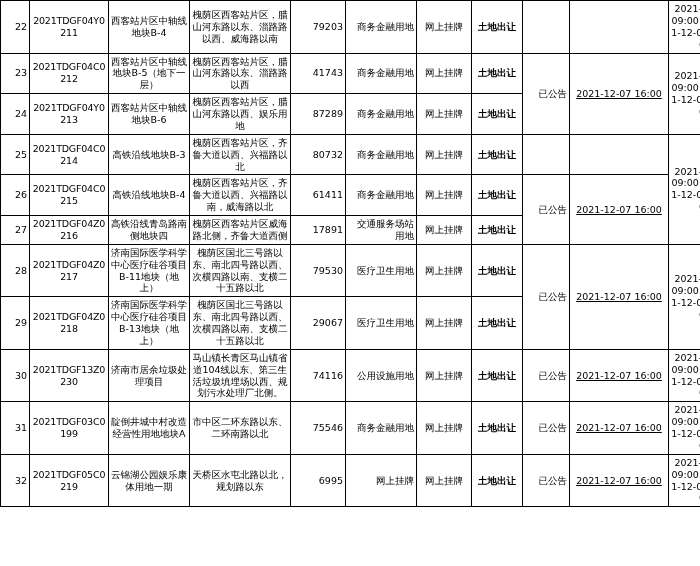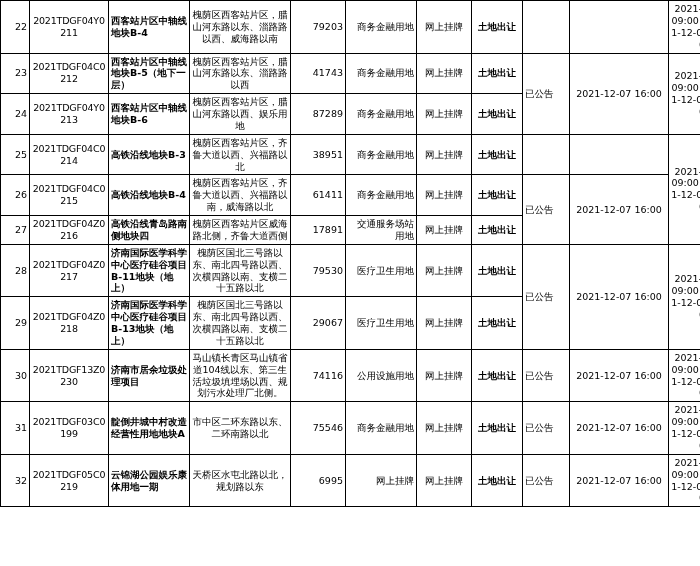--- a/index.html
+++ b/index.html
@@ -22,28 +22,28 @@
   table.land-table td {
     border: 1px solid #000000;
     font-size: 9.5px;
     line-height: 1.25;
     padding: 2px 2px;
     vertical-align: middle;
     word-break: break-all;
   }
   td.c-no      { width: 24px;  text-align: right; }
   td.c-code    { width: 74px;  text-align: center; letter-spacing: -0.2px; }
-  td.c-name    { width: 76px;  text-align: left; font-weight: bold; }
+  td.c-name    { width: 76px;  text-align: center; }
   td.c-loc     { width: 96px;  text-align: center; }
   td.c-area    { width: 50px;  text-align: right; }
   td.c-use     { width: 66px;  text-align: right; }
   td.c-method  { width: 50px;  text-align: center; }
   td.c-right   { width: 46px;  text-align: center; font-weight: bold; }
-  td.c-notice  { width: 42px;  text-align: left; margin-left: 12px; }
-  td.c-date    { width: 94px;  text-align: center; }
+  td.c-notice  { width: 42px;  text-align: right; margin-left: 12px; }
+  td.c-date    { width: 94px;  text-align: center; text-decoration: underline; }
   td.c-period  { width: 62px;  text-align: center; line-height: 1.35; }
   td.empty { }
 </style>
 </head>
 <body>
 
 <table class="land-table">
   <tbody>
 
     <tr>
@@ -83,21 +83,21 @@
       <td class="c-use">商务金融用地</td>
       <td class="c-method">网上挂牌</td>
       <td class="c-right">土地出让</td>
     </tr>
 
     <tr>
       <td class="c-no">25</td>
       <td class="c-code">2021TDGF04C0214</td>
       <td class="c-name">高铁沿线地块B-3</td>
       <td class="c-loc">槐荫区西客站片区，齐鲁大道以西、兴福路以北</td>
-      <td class="c-area">38951</td>
+      <td class="c-area">80732</td>
       <td class="c-use">商务金融用地</td>
       <td class="c-method">网上挂牌</td>
       <td class="c-right">土地出让</td>
       <td class="c-notice empty"></td>
       <td class="c-date empty"></td>
       <td class="c-period" rowspan="3">2021-11-29 09:00 至 2021-12-07 16:00</td>
     </tr>
 
     <tr>
       <td class="c-no">26</td>

